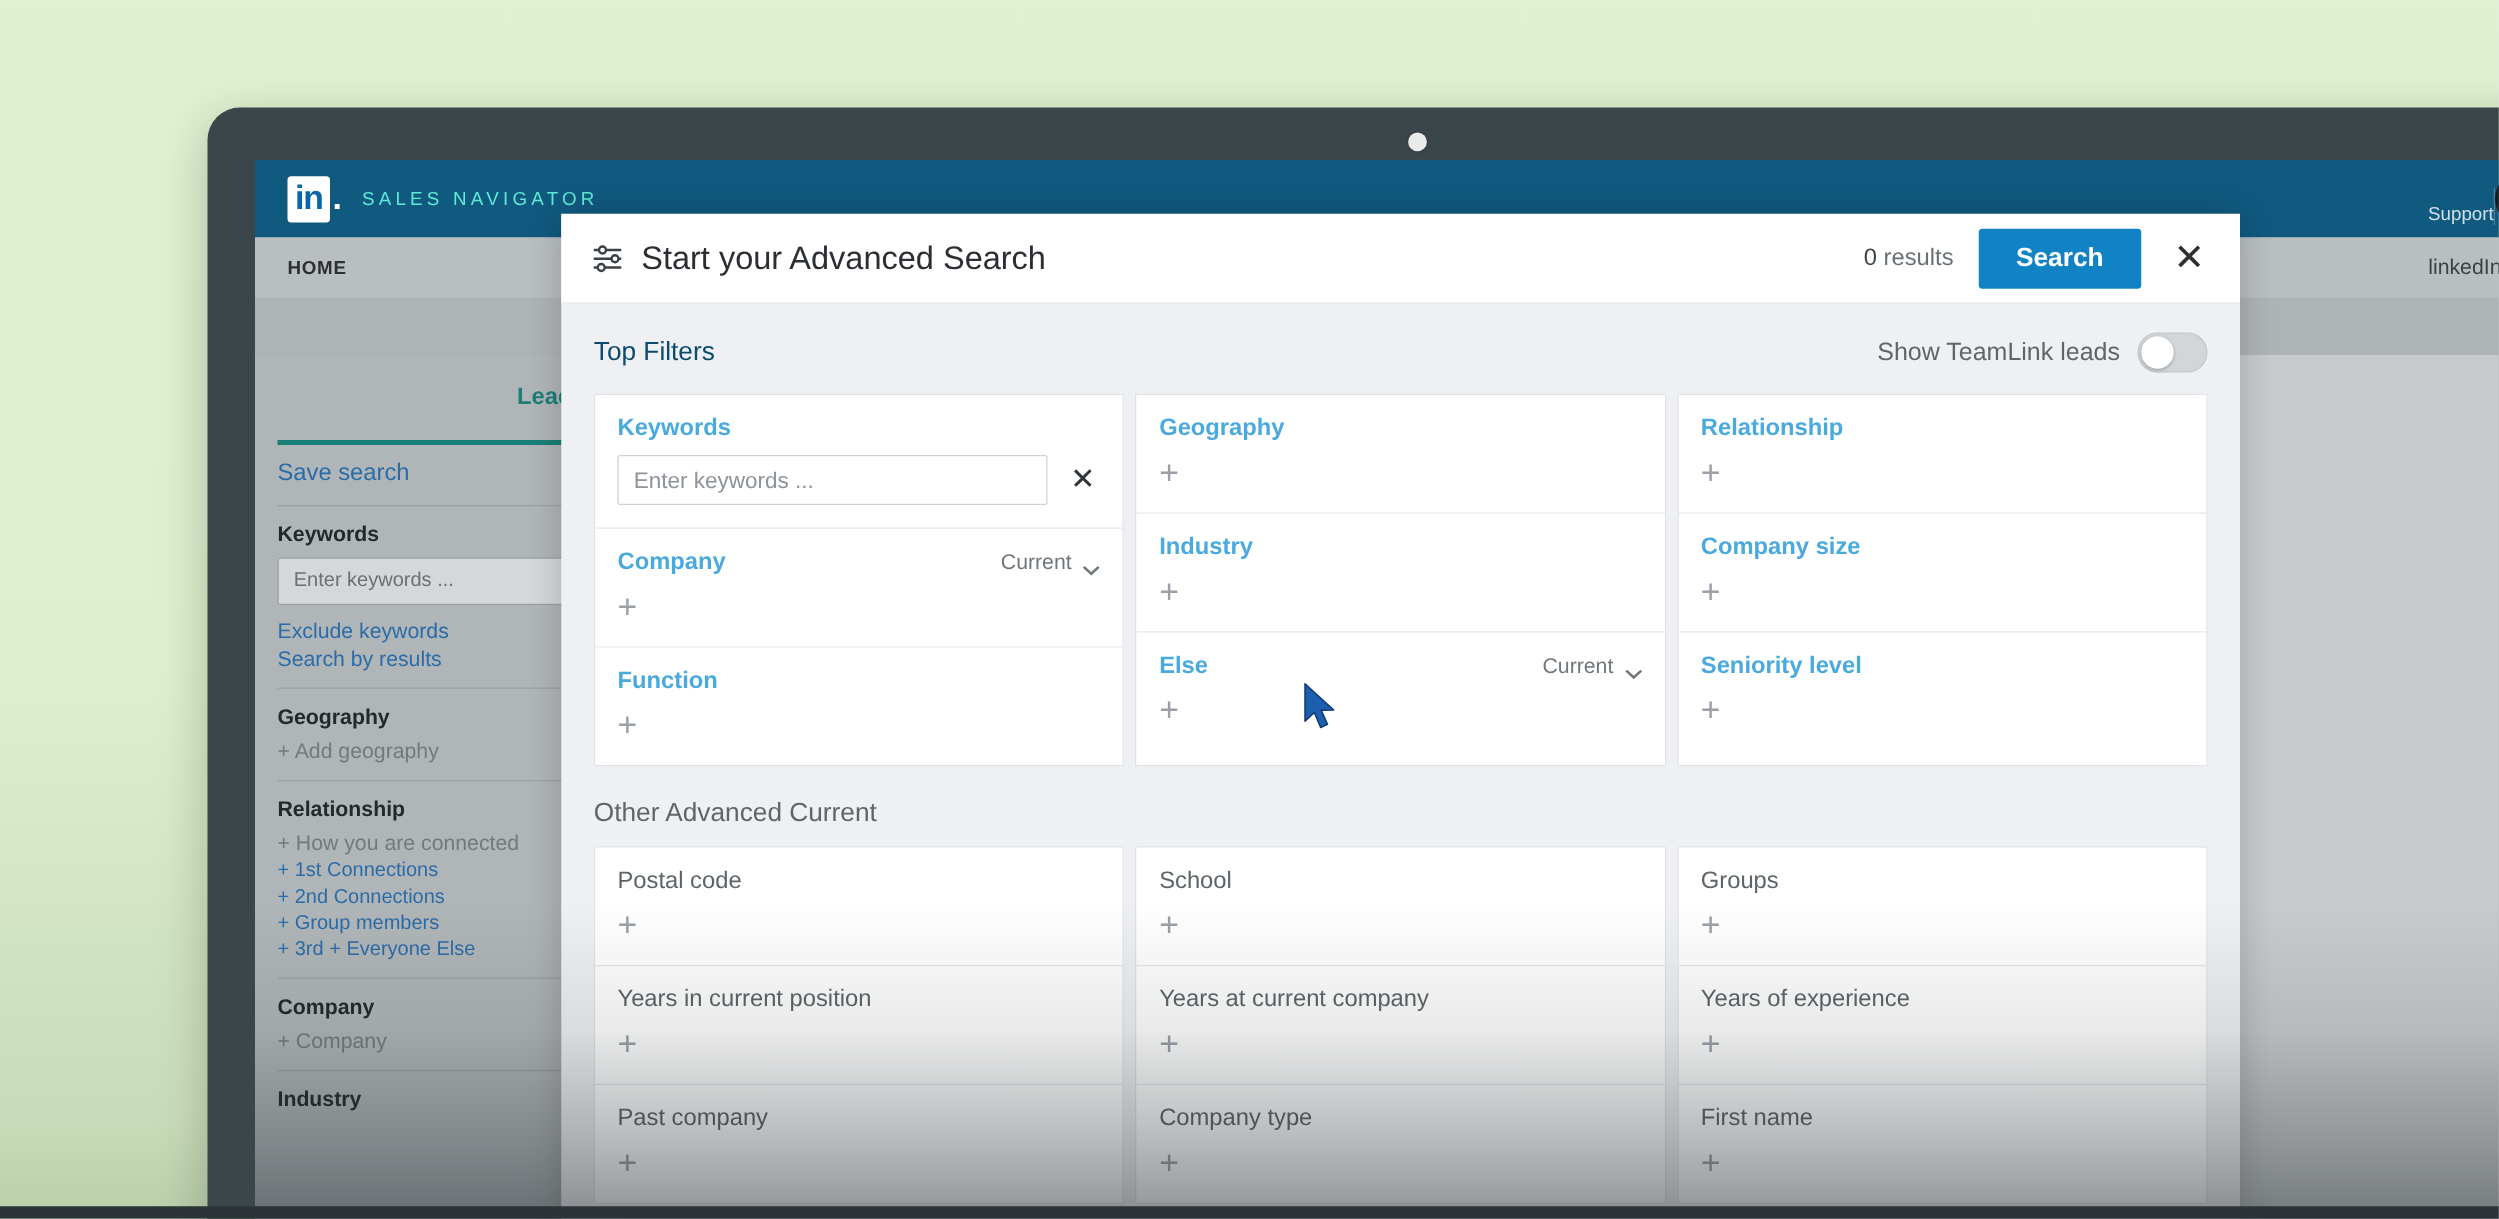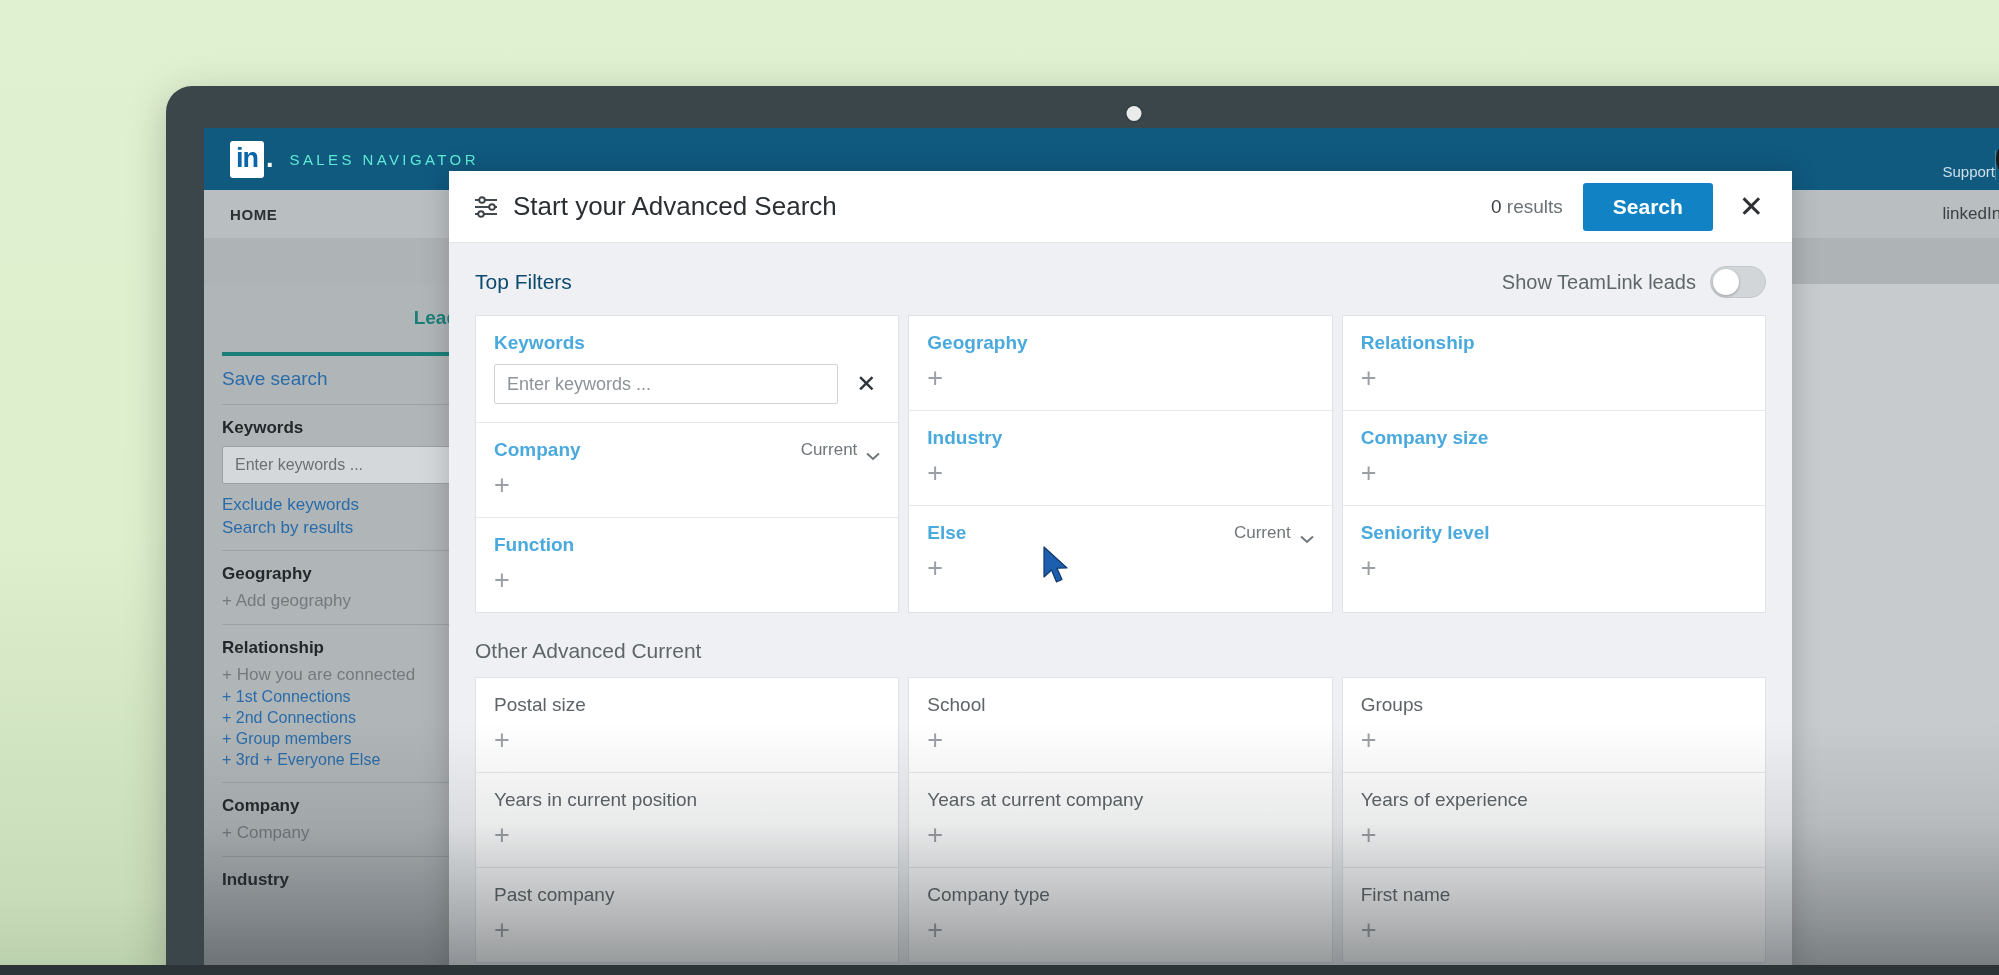--- a/index.html
+++ b/index.html
@@ -397,21 +397,21 @@
           </div>
         </div>
 
         <div class="section-title2">Other Advanced Current</div>
 
         <div class="grid">
 
           <div class="col">
             <div class="cell">
               <div class="cell-head">
-                  <span class="cell-title plain">Postal size</span>
+                  <span class="cell-title plain">Postal code</span>
                 </div>
               <div class="plus">+</div>
             </div>
             <div class="cell">
               <div class="cell-head">
                   <span class="cell-title plain">Years in current position</span>
                 </div>
               <div class="plus">+</div>
             </div>
             <div class="cell">

